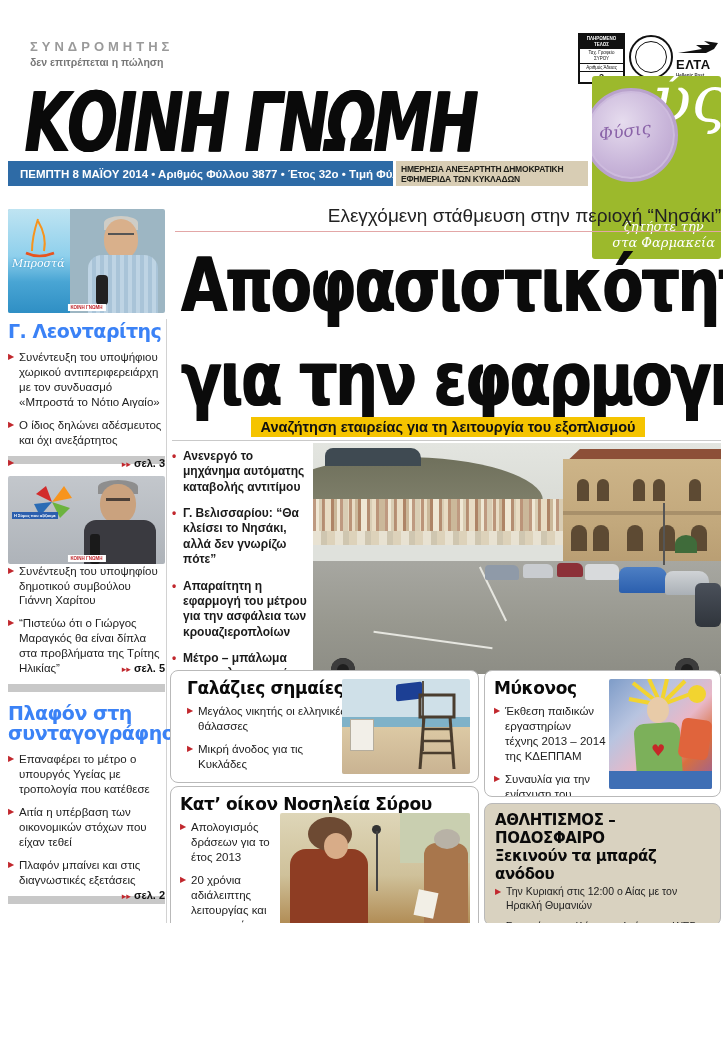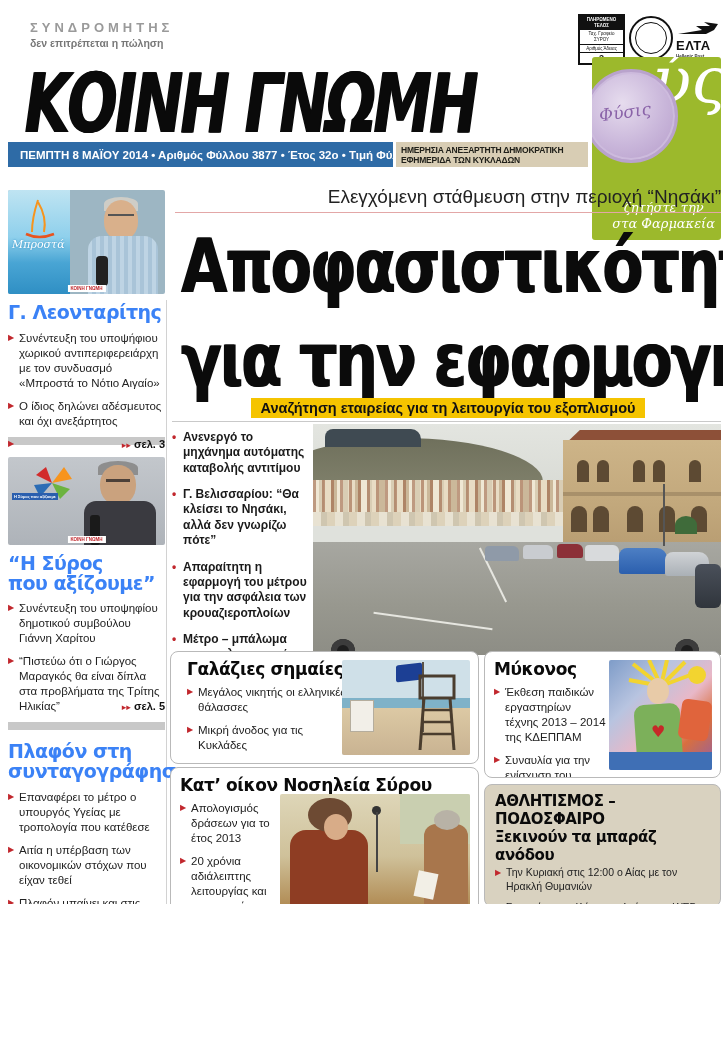--- a/index.html
+++ b/index.html
@@ -1,17 +1,17 @@
 <!DOCTYPE html>
 <html><head>
 <meta charset="utf-8">
 <style>
   html,body{margin:0;padding:0;background:#fff;}
   .page{position:relative;width:723px;height:904px;background:#fff;overflow:hidden;
-        font-family:"Liberation Sans",sans-serif;color:#111;}
+        font-family:"Liberation Sans",sans-serif;color:#111;margin-top:19px;}
   .abs{position:absolute;}
 
   
   .subscriber{left:30px;top:20px;}
   .subscriber .lbl{font-size:13px;font-weight:bold;letter-spacing:4px;color:#9a9a9a;}
   .subscriber .note{font-size:10.5px;font-weight:bold;color:#777;margin-top:2px;}
 
   .postage{left:578px;top:14px;width:47px;height:51px;border:2px solid #111;box-sizing:border-box;
            font-size:4.5px;text-align:center;line-height:1.25;background:#fff;}
   .postage .hd{background:#111;color:#fff;font-weight:bold;padding:1px 0;}
@@ -358,24 +358,20 @@
         <polygon points="26,20 10,12 20,4" fill="#d22b2b"></polygon>
       </svg>
       <div class="lblbox">Η Σύρος που αξίζουμε</div>
       <div class="hair"></div>
       <div class="head"></div>
       <div class="brow"></div>
       <div class="suit"></div>
       <div class="mic"></div>
       <div class="caption">ΚΟΙΝΗ ΓΝΩΜΗ</div>
     </div>
-    <div class="sb-head">
-      <div>“Η Σύρος</div>
-      <div>που αξίζουμε”</div>
-    </div>
     <ul class="blist">
       <li><span class="tri">▶</span><span>Συνέντευξη του υποψηφίου δημοτικού συμβούλου Γιάννη Χαρίτου</span></li>
       <li><span class="tri">▶</span><span>“Πιστεύω ότι ο Γιώργος Μαραγκός θα είναι δίπλα στα προβλήματα της Τρίτης Ηλικίας”</span>
         <span class="pref"><span class="ar">▸▸ </span><span>σελ. 5</span></span></li>
     </ul>
     <div class="graybar"></div>
 
     <div class="sb-head">
       <div>Πλαφόν στη</div>
       <div>συνταγογράφηση</div>

